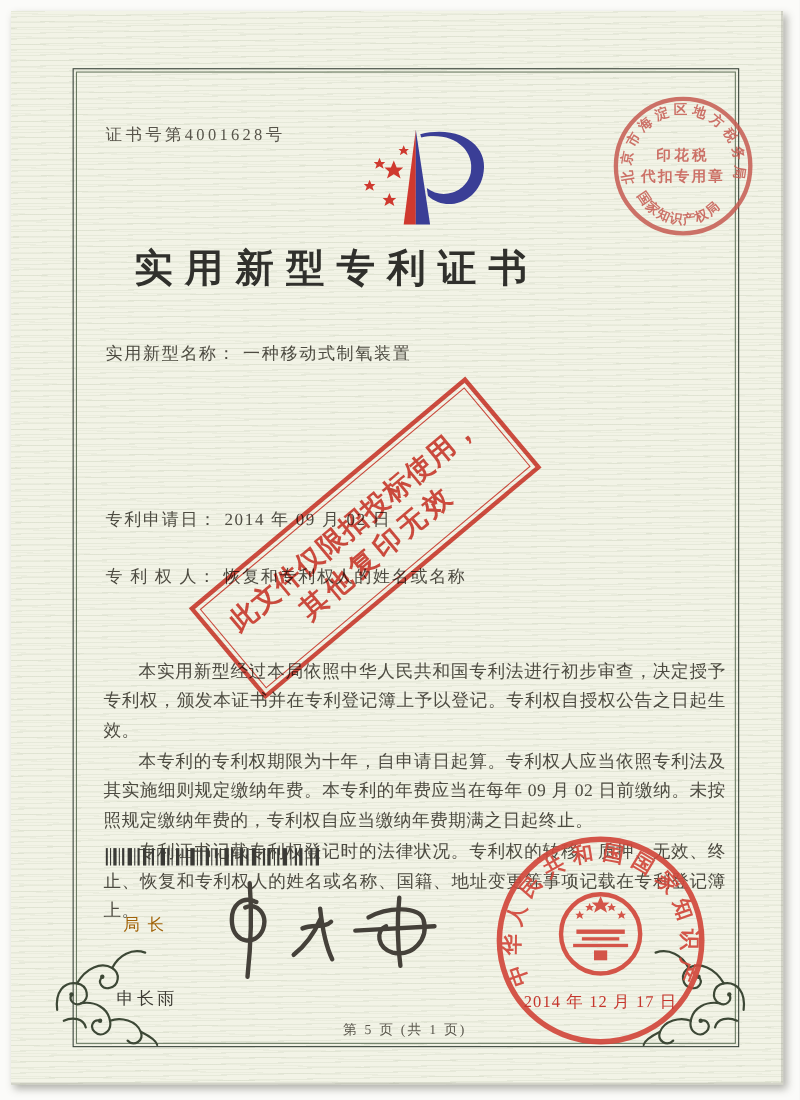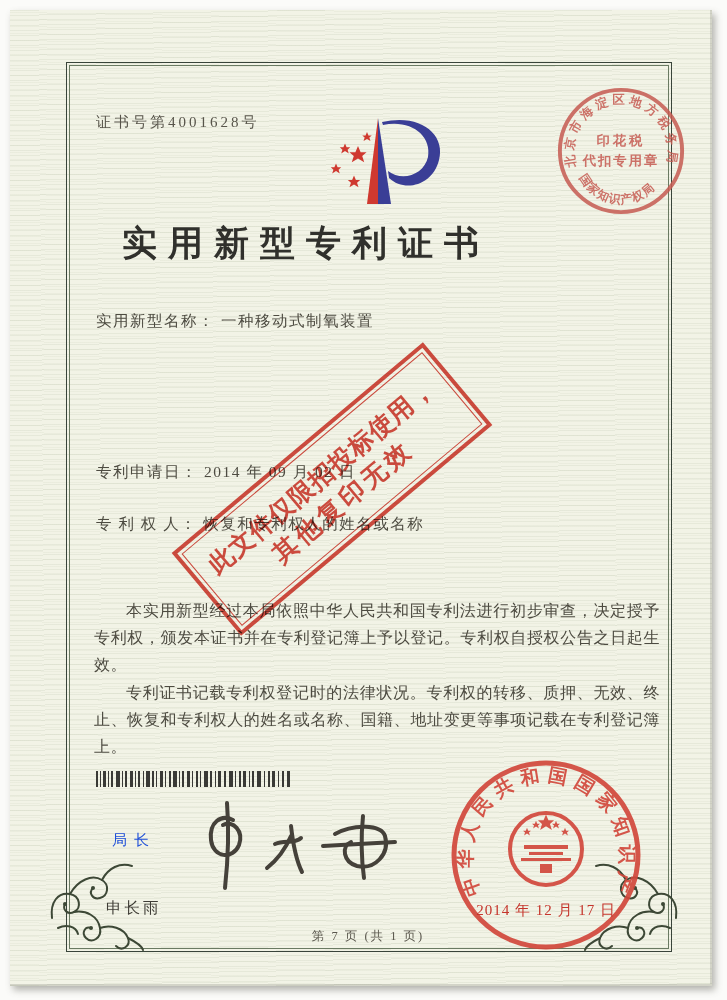--- a/index.html
+++ b/index.html
@@ -17,21 +17,21 @@
   .logo{position:absolute;left:298px;top:112px;}
   .title{position:absolute;left:66px;top:220px;width:480px;text-align:center;
     font-size:35px;font-weight:600;letter-spacing:11px;color:#30302c;}
   .field{position:absolute;left:96px;font-size:15.5px;color:#4d4b41;letter-spacing:1.5px;white-space:nowrap;}
   .f0{top:311px}.f1{top:366px}.f2{top:412px}.f3{top:462px}.f4{top:514px}.f5{top:563px}
   .field .lbl{margin-right:6px;}
   .body-text{position:absolute;left:94px;top:597px;width:566px;}
   .body-text p{margin:0 0 1px 0;font-size:16px;line-height:27px;color:#4d4b41;
     text-indent:2em;text-align:justify;letter-spacing:.5px;}
   .barcode{position:absolute;left:96px;top:771px;}
-  .sig-title{position:absolute;left:112px;top:831px;font-size:15px;letter-spacing:7px;color:#1d4ed8;}
+  .sig-title{position:absolute;left:112px;top:831px;font-size:15px;letter-spacing:7px;color:#a16207;}
   .sig-name{position:absolute;left:106px;top:861px;font-size:15.5px;letter-spacing:3px;color:#3e3c35;margin-top:37px;}
   .sig-script{position:absolute;left:195px;top:798px;}
   .seal{position:absolute;left:448px;top:757px;opacity:.92;}
   .seal-date{position:absolute;left:448px;top:901px;width:196px;text-align:center;
     font-size:15px;color:#c5352c;letter-spacing:1px;white-space:nowrap;}
   .footer{position:absolute;left:66px;top:928px;width:604px;text-align:center;
     font-size:12.5px;color:#5a574d;letter-spacing:2px;}
   .tax-stamp{position:absolute;left:552px;top:82px;opacity:.85;}
   .overlay-stamp{position:absolute;left:168px;top:435px;width:320px;height:100px;
     border:4px solid #d3362b;transform:rotate(-40deg);opacity:.88;mix-blend-mode:multiply;
@@ -108,20 +108,21 @@
   </div>
   <div class="field f3">
     <span class="lbl">专利申请日：</span><span>2014 年 09 月 02 日</span>
   </div>
   <div class="field f4">
     <span class="lbl">专 利 权 人：</span><span>恢复和专利权人的姓名或名称</span>
   </div>
 
   <div class="body-text">
     <p>本实用新型经过本局依照中华人民共和国专利法进行初步审查，决定授予专利权，颁发本证书并在专利登记簿上予以登记。专利权自授权公告之日起生效。</p>
+    <p>本专利的专利权期限为十年，自申请日起算。专利权人应当依照专利法及其实施细则规定缴纳年费。本专利的年费应当在每年 09 月 02 日前缴纳。未按照规定缴纳年费的，专利权自应当缴纳年费期满之日起终止。</p>
     <p>专利证书记载专利权登记时的法律状况。专利权的转移、质押、无效、终止、恢复和专利权人的姓名或名称、国籍、地址变更等事项记载在专利登记簿上。</p>
   </div>
 
   <svg class="barcode" width="196" height="16" viewBox="0 0 196 16">
     <g fill="#3a3a36">
       <rect x="0" y="0" width="2" height="16"></rect>
         <rect x="4" y="0" width="1" height="16"></rect>
         <rect x="7" y="0" width="3" height="16"></rect>
         <rect x="12" y="0" width="1" height="16"></rect>
         <rect x="15" y="0" width="2" height="16"></rect>
@@ -220,14 +221,14 @@
     <text x="70" y="84" text-anchor="middle" font-size="13.5" fill="#c65b52" font-weight="700" letter-spacing="2">代扣专用章</text>
   </svg>
 
   <div class="overlay-stamp">
     <div class="in">
       <div class="l1">此文件仅限招投标使用，</div>
       <div class="l2">其他复印无效</div>
     </div>
   </div>
 
-  <div class="footer">第 7 页 (共 1 页)</div>
+  <div class="footer">第 5 页 (共 1 页)</div>
 </div>
 
 </body></html>

